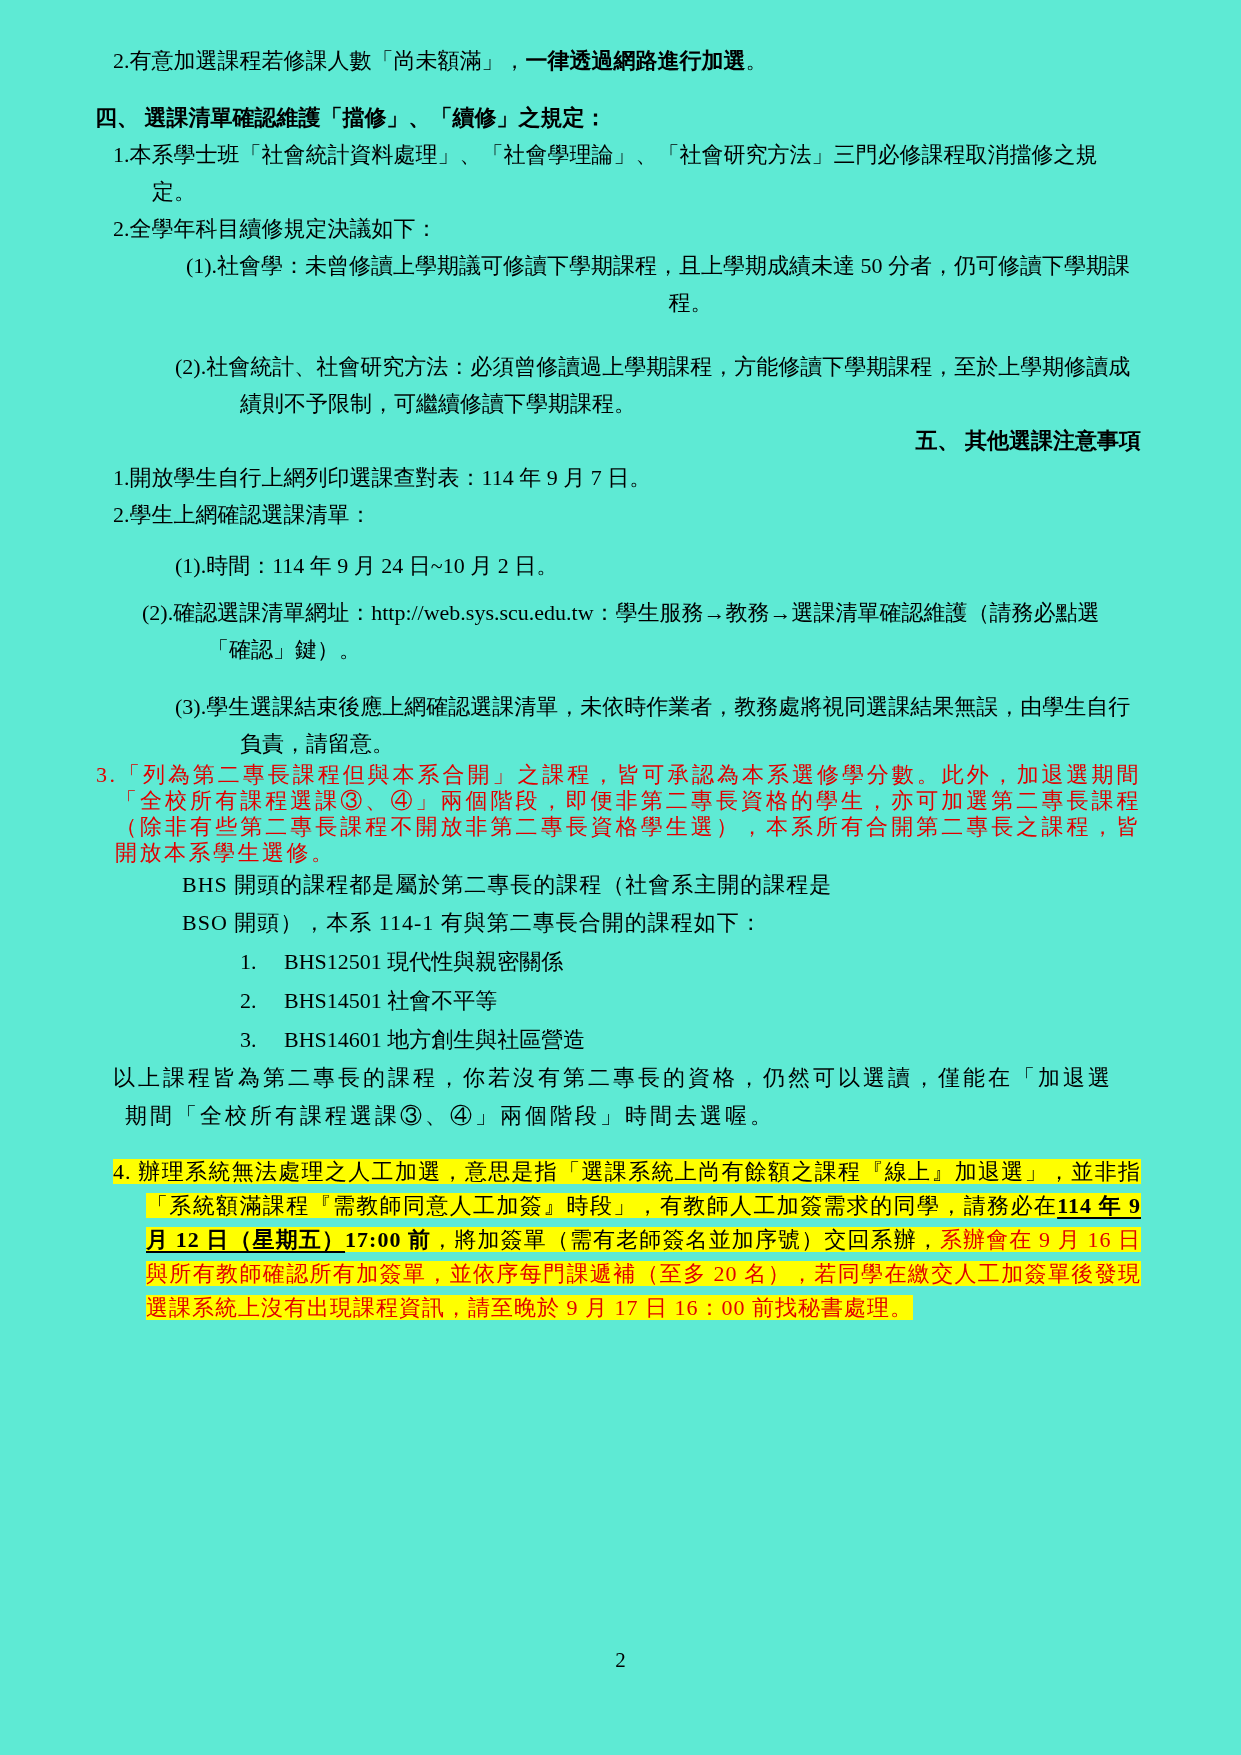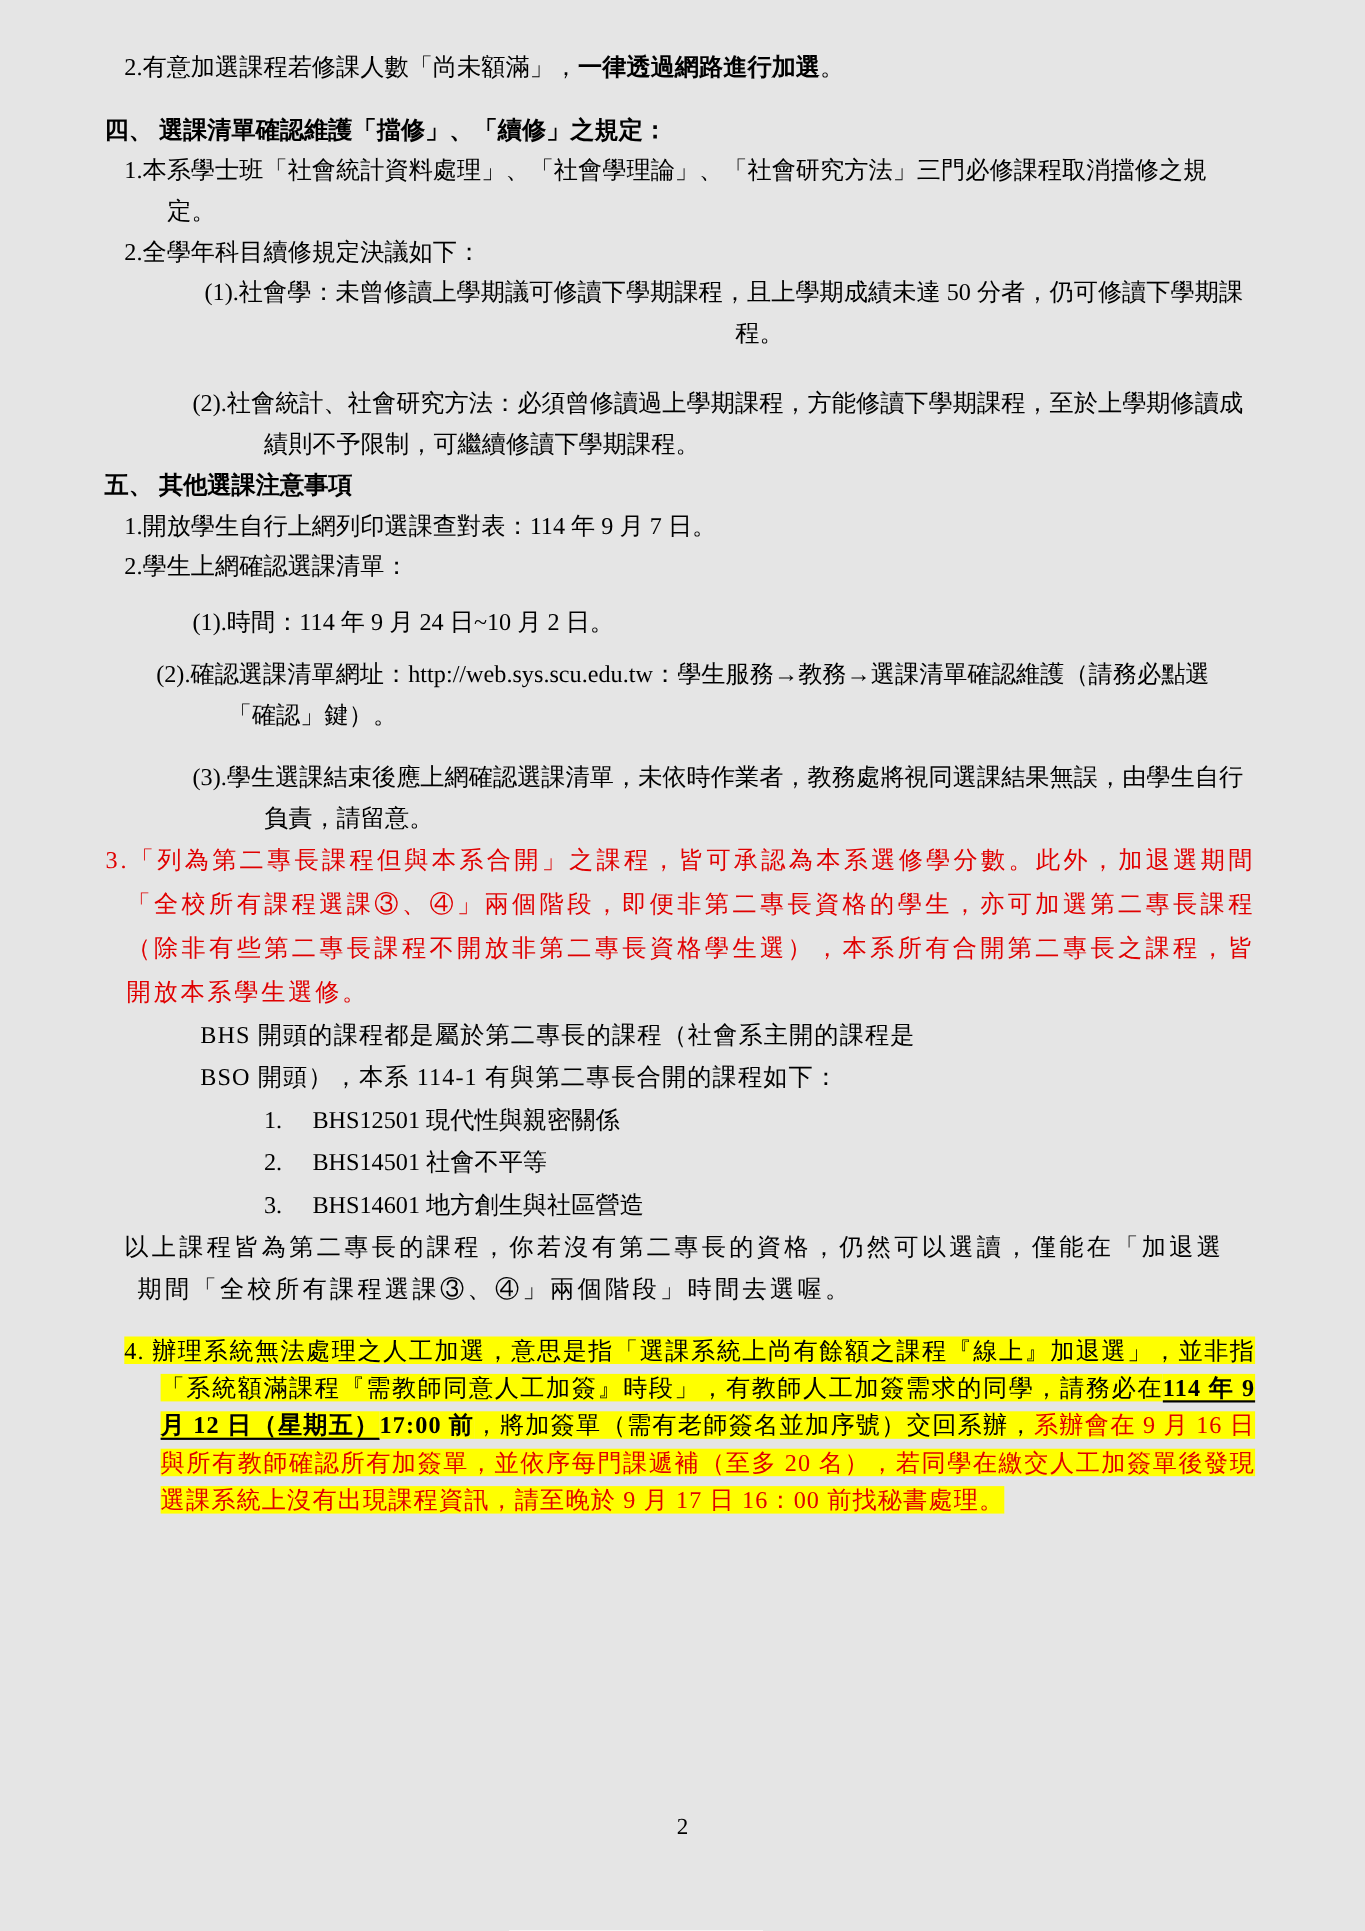--- a/index.html
+++ b/index.html
@@ -1,37 +1,37 @@
 <!DOCTYPE html>
 <html><head>
 <meta charset="utf-8">
 <style>
   html,body{margin:0;padding:0;background:#fff;}
   .page{
-    width:1241px;height:1755px;background:#e5e5e5;position:relative;overflow:hidden;
+    width:1241px;height:1755px;background:#5eead4;position:relative;overflow:hidden;
     box-sizing:border-box;padding:42px 100px 0 95px;
     font-family:"Liberation Serif","DejaVu Serif",serif;
     font-size:22px;color:#000;
   }
   p{margin:0;line-height:37px;}
   .bold{font-weight:bold;}
   .indent1{margin-left:18px;}
   .hang1{margin-left:18px;padding-left:39px;text-indent:-39px;}
   .hang2{margin-left:80px;padding-left:65px;text-indent:-65px;}
   #sec4-heading{margin-top:20px;font-weight:bold;}
-  #sec5-heading{font-weight:bold;}
+  #sec5-heading{font-weight:bold;text-align:right;}
   #sec4-sub1{text-align:center;}
   #sec4-sub2{margin-top:27px;}
   #sec5-sub1{margin-top:14px;}
   #sec5-sub2{margin-top:10px;margin-left:47px;}
   #sec5-sub3{margin-top:20px;}
   #sec5-item3{
     color:#e00000;margin-left:1px;padding-left:19px;text-indent:-19px;
     text-align:justify;text-justify:inter-ideograph;
-    line-height:40px;letter-spacing:2.5px;
+    line-height:26px;letter-spacing:2.5px;
   }
   #bhs-note{margin-left:87px;width:672px;line-height:38px;letter-spacing:1px;}
   .bhs-li{margin-left:145px;line-height:39px;}
   .bhs-li .num{display:inline-block;width:44px;}
   #closing-note{
     margin-left:18px;padding-left:12px;text-indent:-12px;
     line-height:38px;letter-spacing:3px;max-width:1010px;
   }
   #sec5-item4{
     margin-top:20px;margin-left:18px;padding-left:33px;text-indent:-33px;

